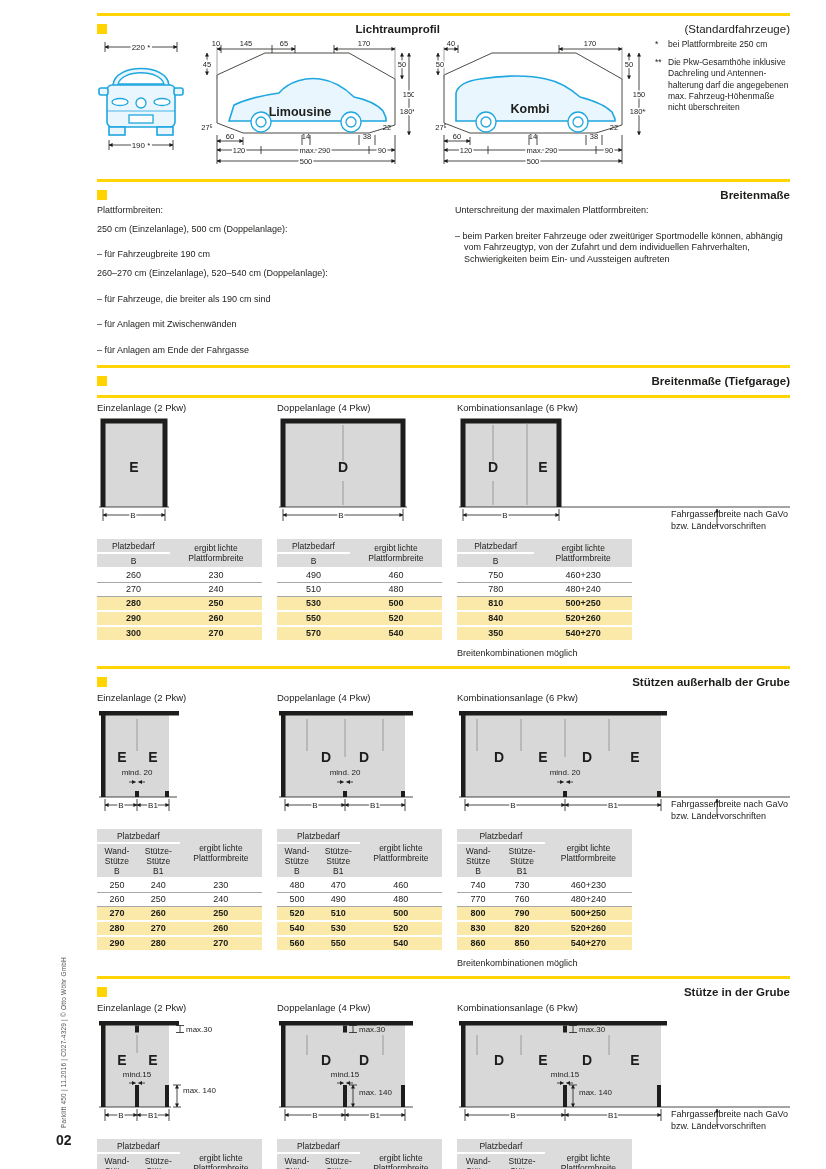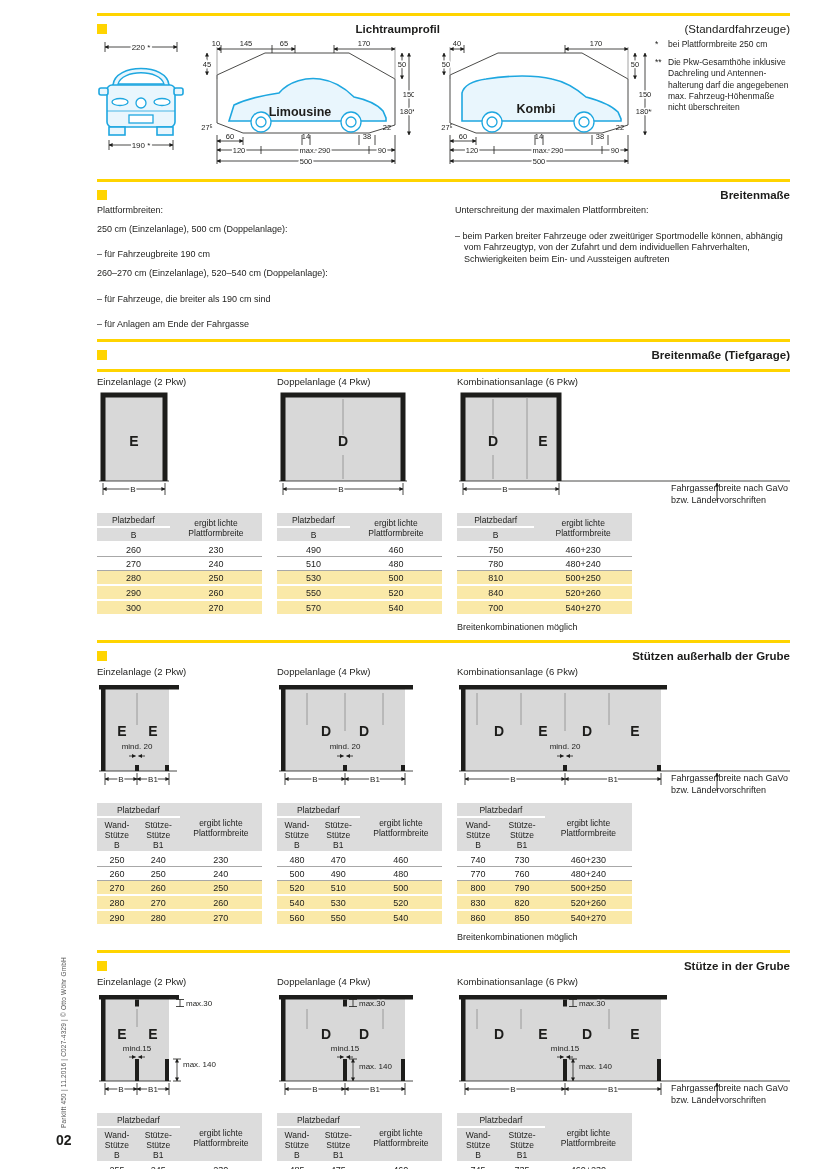--- a/index.html
+++ b/index.html
@@ -18,21 +18,21 @@
   .rule { height:3px; background:#FFD400; }
   .rule.first { margin-top:13px; }
   .rule.mt { margin-top:8px; }
   .sec-header { display:flex; align-items:center; margin-top:7px;justify-content:space-between; }
   .sq { width:10px; height:10px; background:#FFD400; margin-right:8px; flex:0 0 auto; }
   .sec-title { font-size:11.5px; font-weight:bold; }
   .sec-sub { font-size:11.5px; font-weight:normal; margin-left:4px; }
   .diagrams-row { display:flex; margin-top:4px; }
   .fv-block { width:88px; }
   .limo-block { width:215px; margin-left:14px; }
-  .kombi-block { width:212px; margin-left:26px; }
+  .kombi-block { width:212px; margin-left:20px; }
   .footnotes { width:135px; margin-left:auto; font-size:8.5px; line-height:1.32; }
   .fn { display:flex; margin-bottom:7px; }
   .fn-m { width:13px; flex:0 0 auto; }
   .fn-t { flex:1; }
   .two-col { display:flex; margin-top:4px; min-height:90px; }
   .tcol-l { width:358px; }
   .tcol-r { width:335px; }
   .tl { font-size:9px; line-height:1.3; }
   .tl.h { margin-top:0; }
   .tl.p { margin-top:7px; }
@@ -43,21 +43,21 @@
   .col-label { font-size:9.5px; margin-bottom:2px; }
   .tbl { margin-top:6px; }
   .spec-table { border-collapse:collapse; width:165px; }
   .col3 .spec-table { width:175px; }
   .spec-table th { background:#DCDCDC; font-weight:normal; font-size:8.5px;
     line-height:1.18; padding:2px 2px 1px 2px; text-align:center; white-space:pre-line;
     border-bottom:2px solid #fff; vertical-align:top; }
   .spec-table th.th-l { vertical-align:middle; }
   .spec-table td { font-size:9px; text-align:center; padding:1.5px 2px; }
   .spec-table tr.white td { border-bottom:1px solid #a8a8a8; }
-  .spec-table tr.hl td { background:#FAE9A8; font-weight:normal; border-bottom:2px solid #fff; }
+  .spec-table tr.hl td { background:#FAE9A8; font-weight:bold; border-bottom:2px solid #fff; }
   .spec-table tr.hl:last-child td { border-bottom:none; }
   .note { font-size:9px; margin-top:8px; }
   .fg-note { position:absolute; left:198px; top:107px; width:140px; font-size:9px; line-height:1.3;margin-left:16px; }
   
   .dln { stroke:#1d1d1b; stroke-width:0.8; fill:none; }
   .dthk { stroke:#1d1d1b; stroke-width:5; fill:none; }
   .dbar { fill:#1d1d1b; }
   .dgray { fill:#D8D8D8; }
   .ddiv { stroke:#8a8a8a; stroke-width:0.8; }
   text.ds { font-size:8px; fill:#1d1d1b; }
@@ -244,20 +244,21 @@
     <span class="sec-title">Breitenmaße</span>
   </div>
 
   <div class="two-col">
     <div class="tcol-l">
           <div class="tl h">Plattformbreiten:</div>
           <div class="tl p">250 cm (Einzelanlage), 500 cm (Doppelanlage):</div>
           <div class="tl i">– für Fahrzeugbreite 190 cm</div>
           <div class="tl p">260–270 cm (Einzelanlage), 520–540 cm (Doppelanlage):</div>
           <div class="tl i">– für Fahrzeuge, die breiter als 190 cm sind</div>
+          <div class="tl i">– für Anlagen mit Zwischenwänden</div>
           <div class="tl i">– für Anlagen am Ende der Fahrgasse</div>
         </div>
     <div class="tcol-r">
           <div class="tl h">Unterschreitung der maximalen Plattformbreiten:</div>
           <div class="tl i">– beim Parken breiter Fahrzeuge oder zweitüriger Sportmodelle können, abhängig vom Fahrzeugtyp, von der Zufahrt und dem individuellen Fahrverhalten, Schwierigkeiten beim Ein- und Aussteigen auftreten</div>
         </div>
   </div>
 
   <div class="rule mt"></div>
 
@@ -416,21 +417,21 @@
                   </tr>
                   <tr class="hl">
                     <td>810</td>
                     <td>500+250</td>
                   </tr>
                   <tr class="hl">
                     <td>840</td>
                     <td>520+260</td>
                   </tr>
                   <tr class="hl">
-                    <td>700</td>
+                    <td>350</td>
                     <td>540+270</td>
                   </tr>
                 </tbody>
               </table>
             </div>
         <div class="note">Breitenkombinationen möglich</div>
         <div class="fg-note">
           <div>Fahrgassenbreite nach GaVo</div>
           <div>bzw. Ländervorschriften</div>
         </div>

